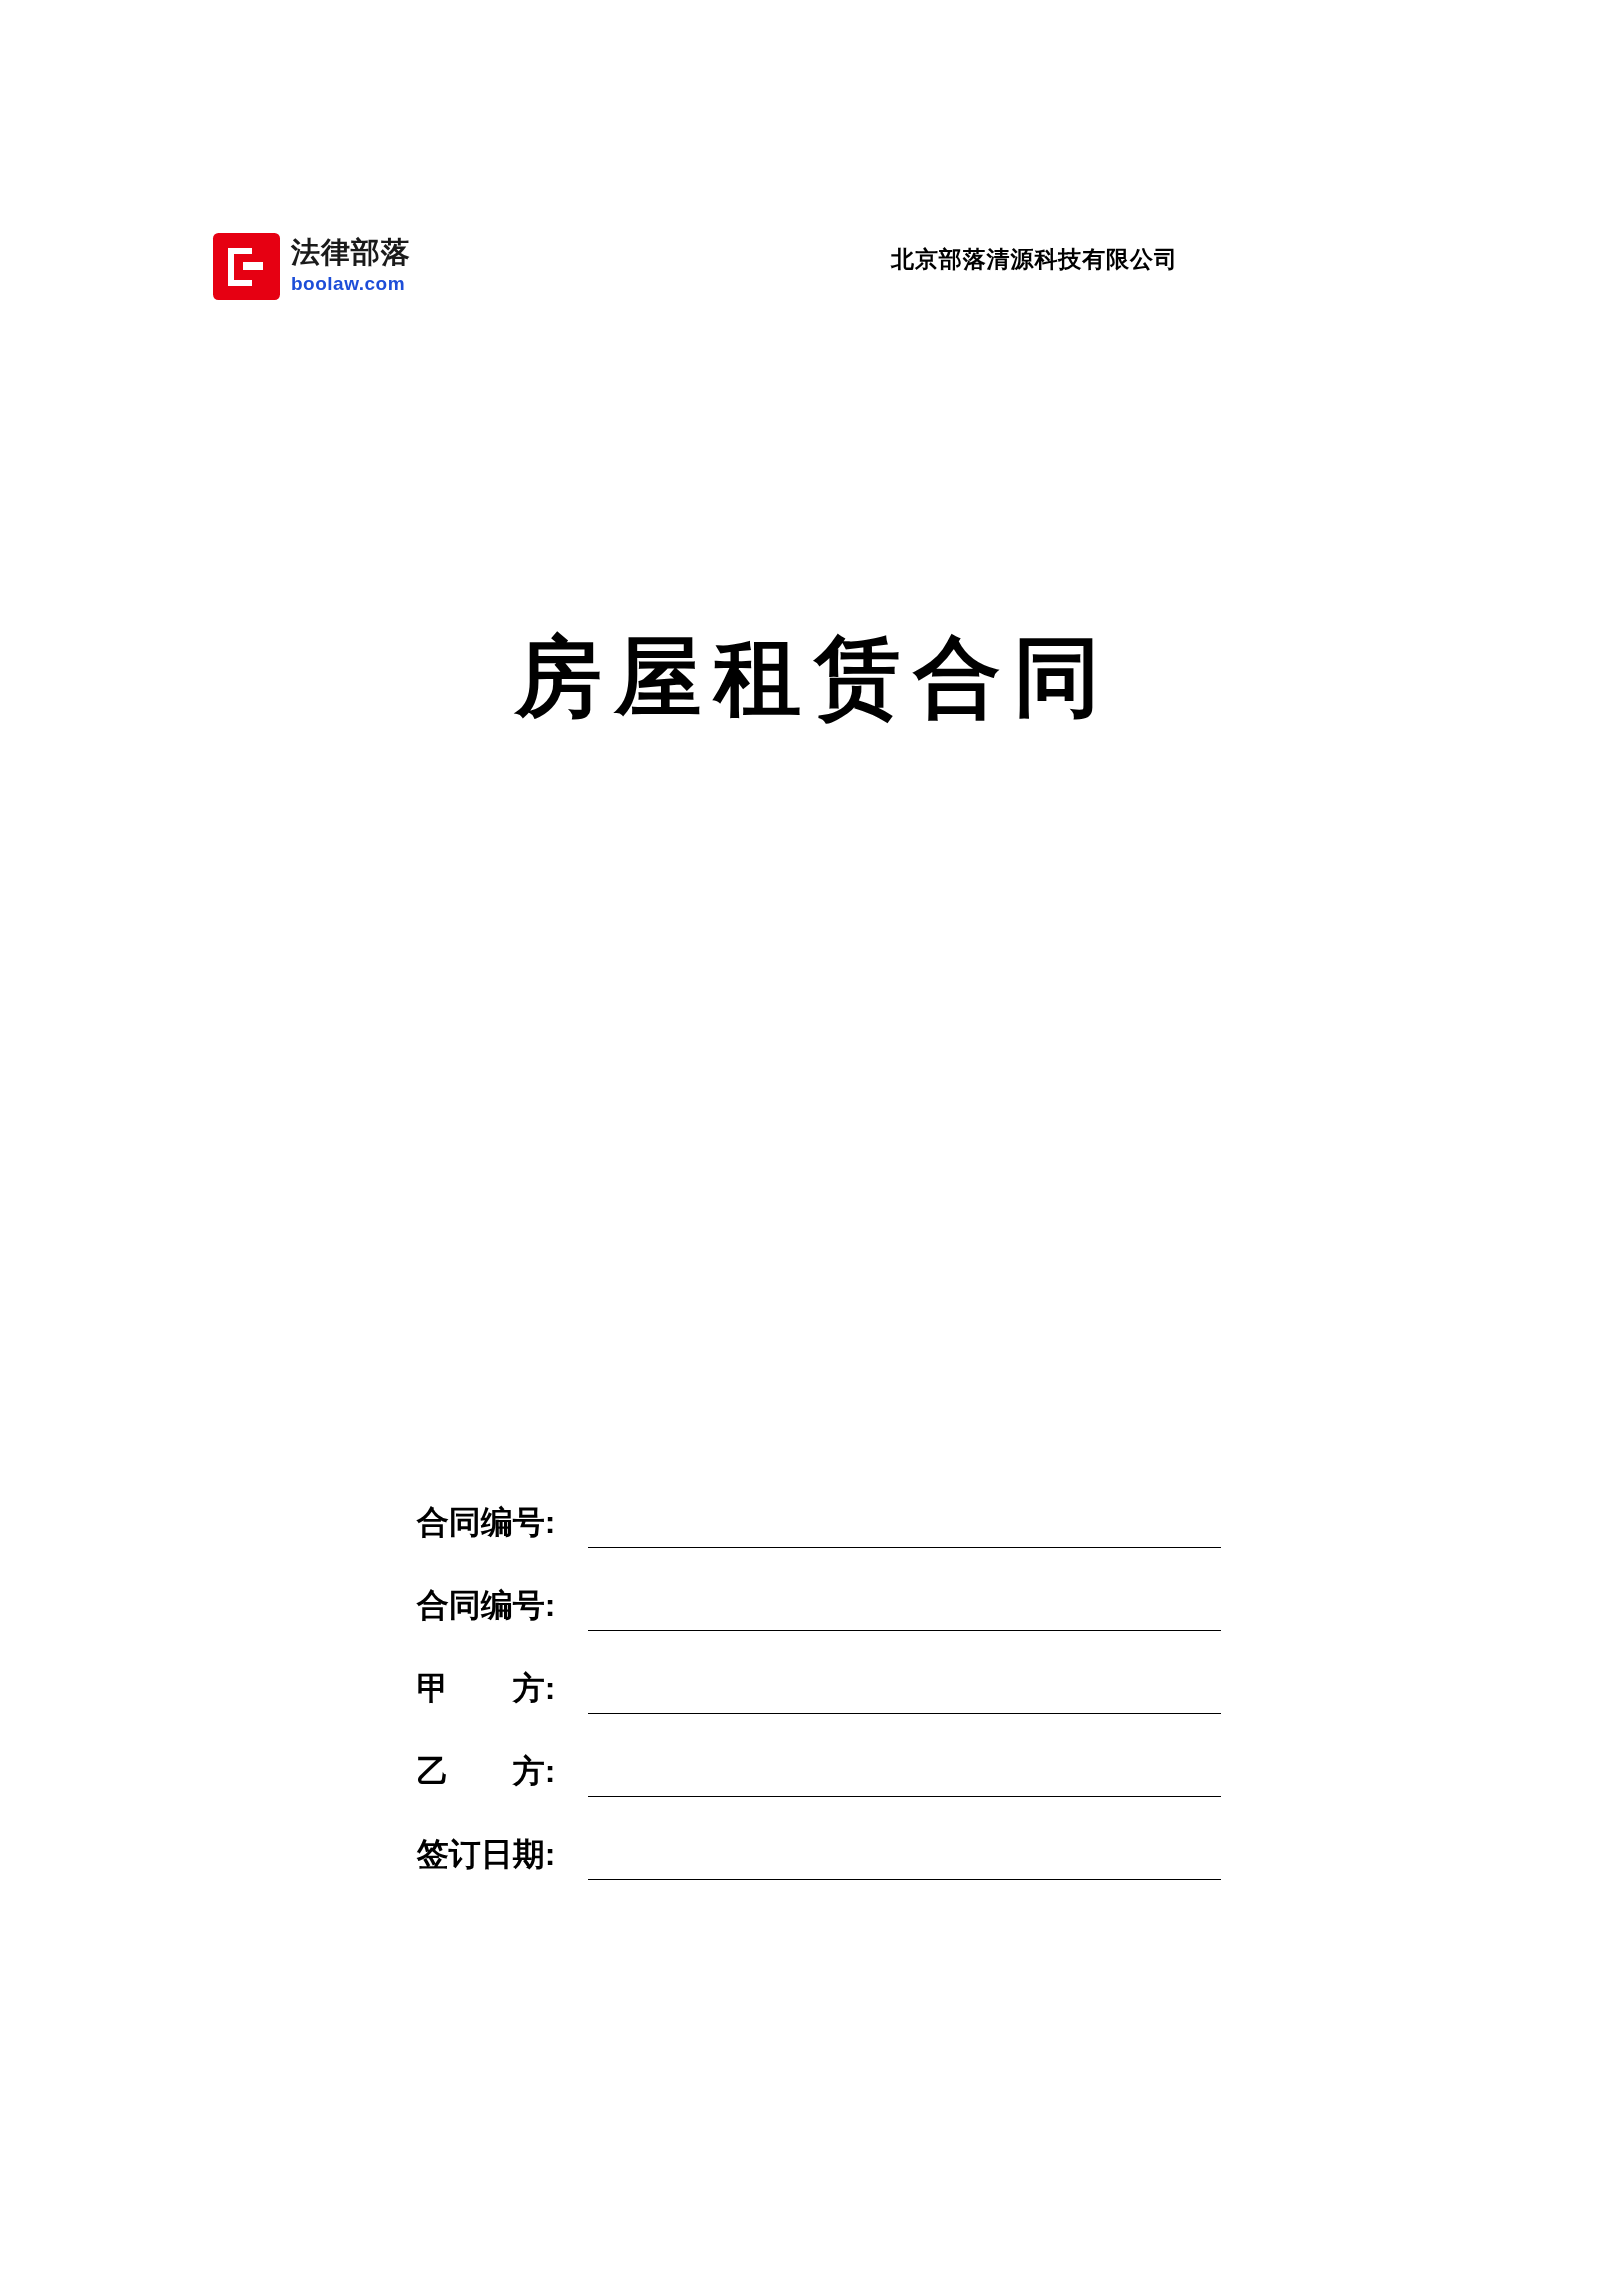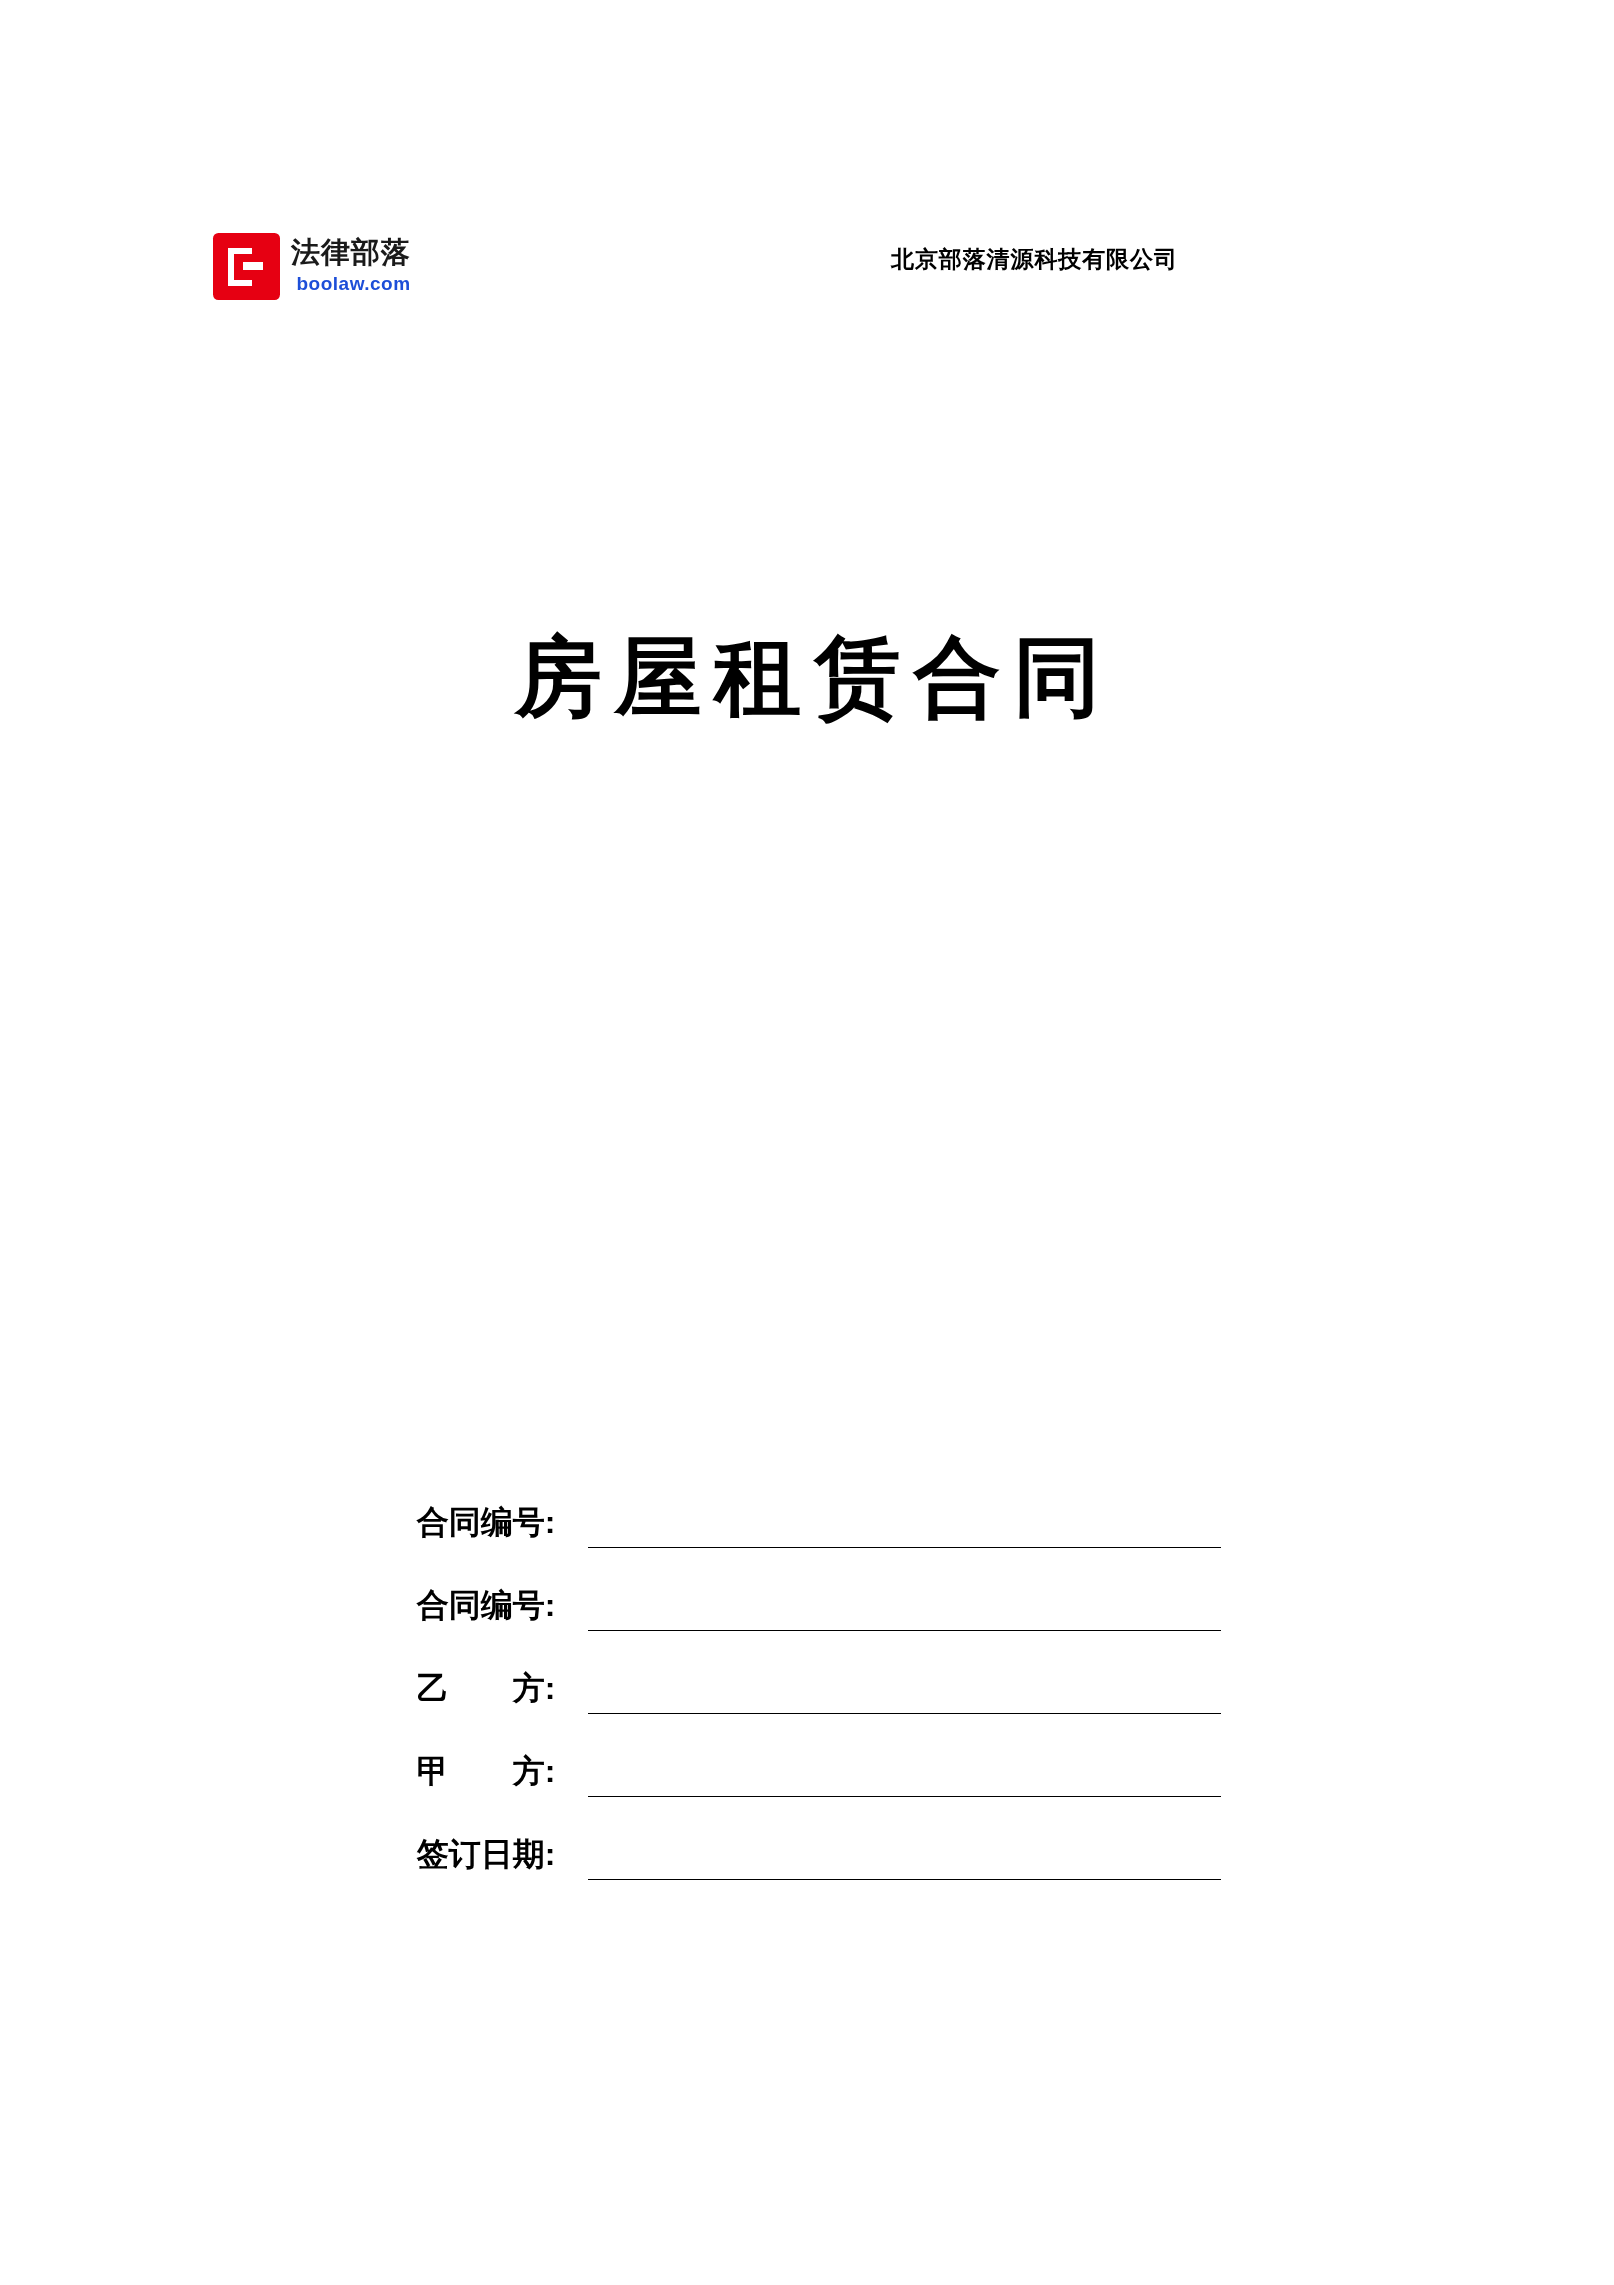--- a/index.html
+++ b/index.html
@@ -31,21 +31,20 @@
     width: 1615px;
     height: 100px;
   }
 
   .logo-block {
     position: absolute;
     left: 213px;
     top: 0;
     display: flex;
     align-items: flex-start;
-    text-align: right;
   }
 
   .logo-mark {
     width: 67px;
     height: 67px;
     background: #e60012;
     border-radius: 5.4px;
     position: relative;
     flex: 0 0 auto;
   }
@@ -183,30 +182,30 @@
       <div class="field-label">合同编号:</div>
       <div class="field-line"></div>
     </div>
 
     <div class="field-row">
       <div class="field-label">合同编号:</div>
       <div class="field-line"></div>
     </div>
 
     <div class="field-row">
+      <div class="field-label">甲　　方:</div>
+      <div class="field-line"></div>
+    </div>
+
+    <div class="field-row">
       <div class="field-label">乙　　方:</div>
       <div class="field-line"></div>
     </div>
 
     <div class="field-row">
-      <div class="field-label">甲　　方:</div>
-      <div class="field-line"></div>
-    </div>
-
-    <div class="field-row">
       <div class="field-label">签订日期:</div>
       <div class="field-line"></div>
     </div>
 
   </div>
 
 </div>
 
 
 </body></html>

